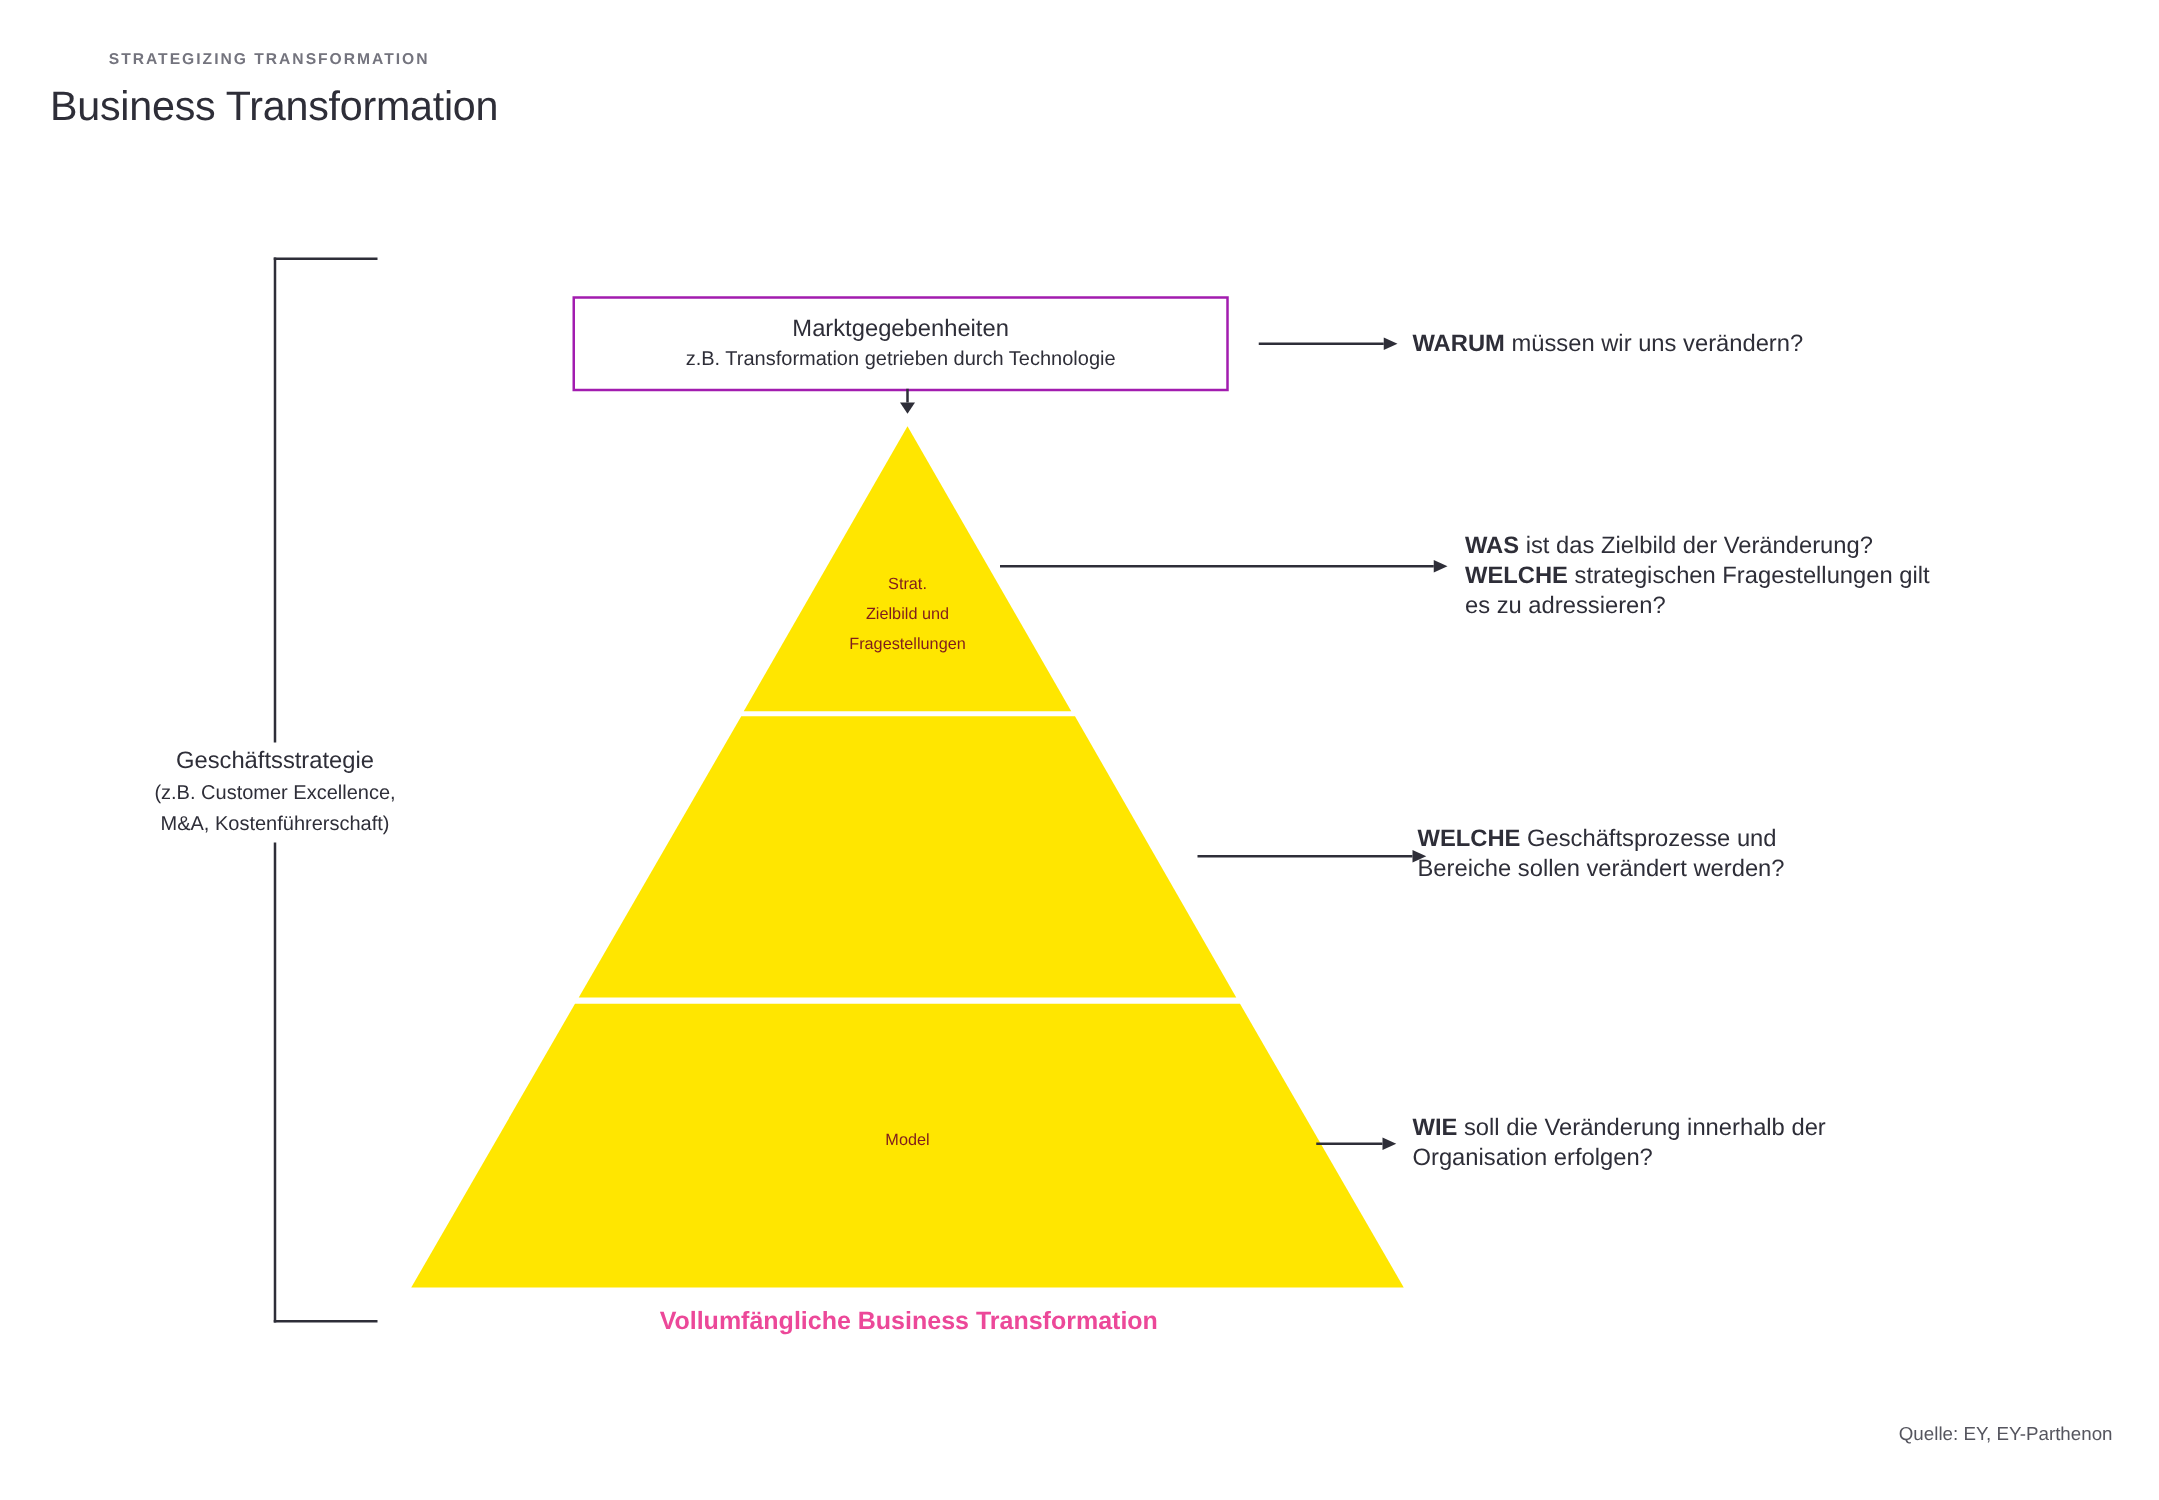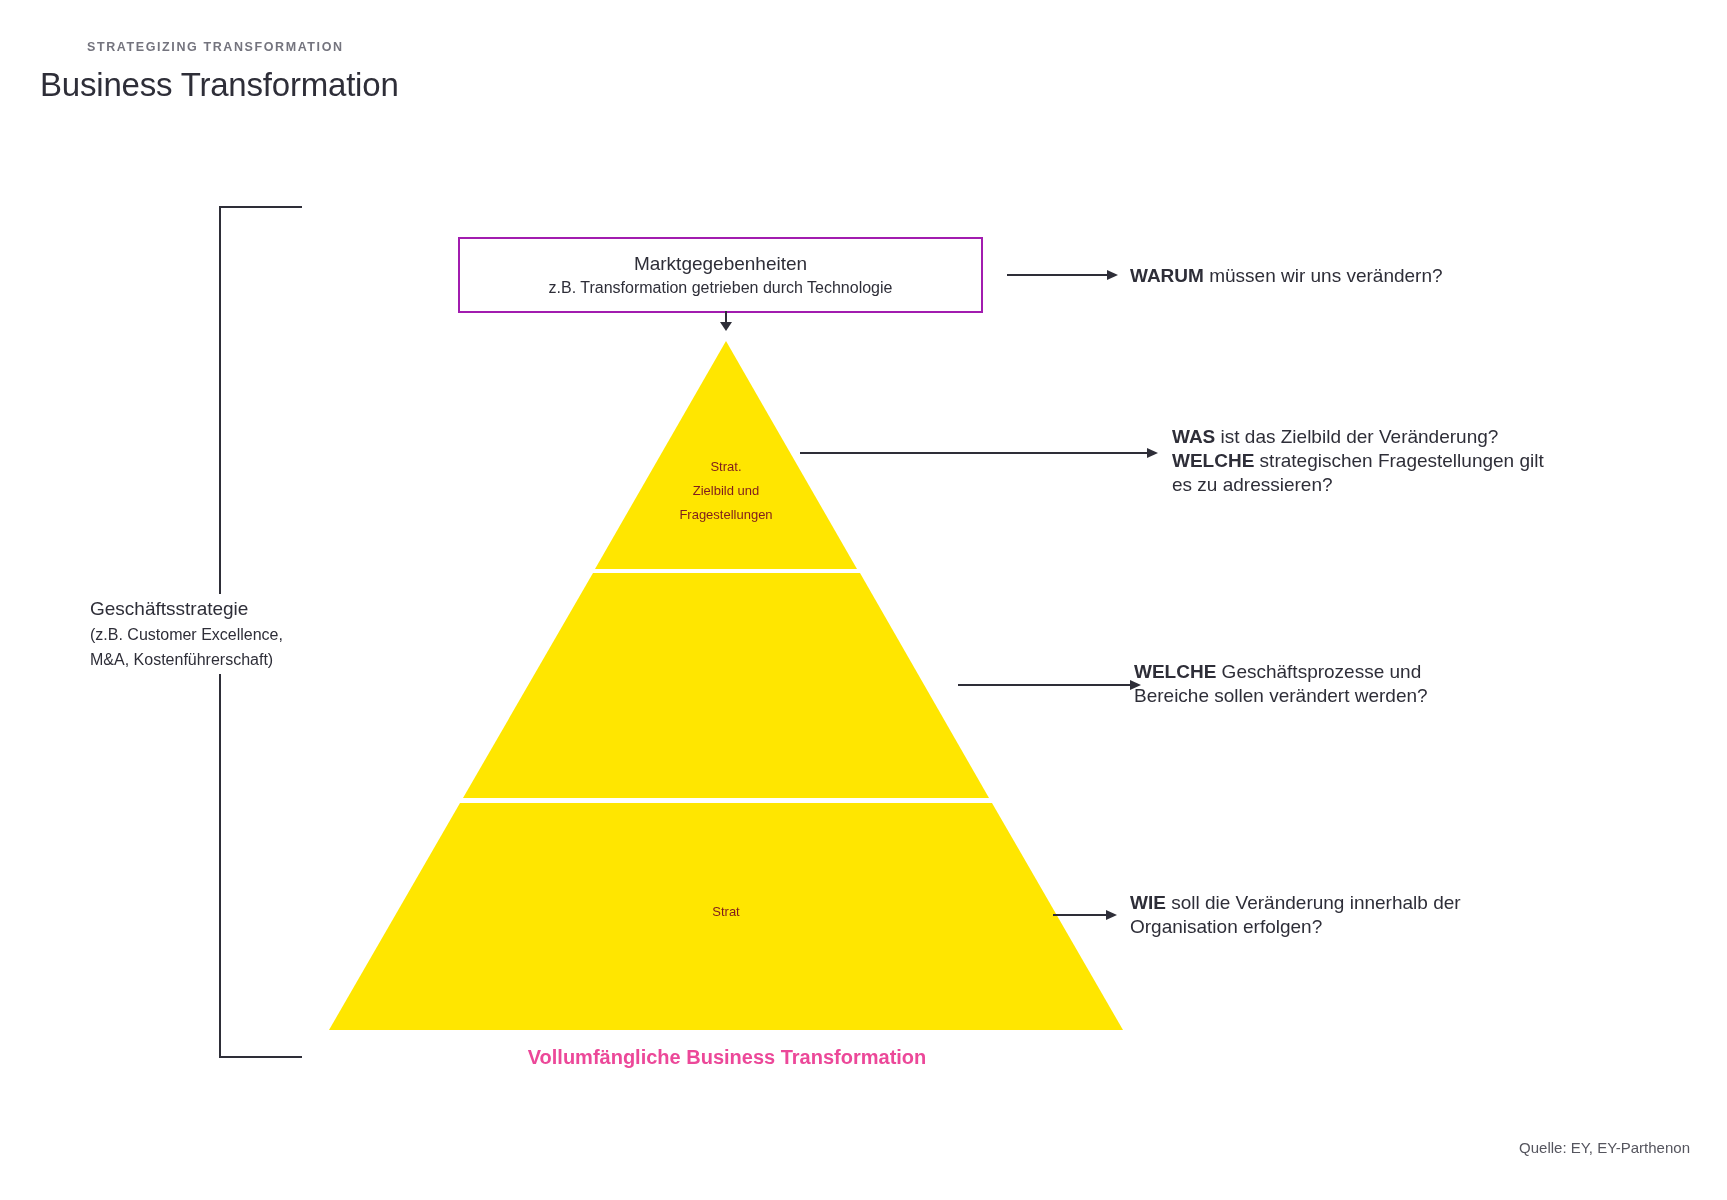--- a/index.html
+++ b/index.html
@@ -20,21 +20,21 @@
   .mb-sub{font-size:16px;line-height:20px;}
   
   .hline{position:absolute;height:2px;background:#2e2e38;}
   .vline{position:absolute;width:2px;background:#2e2e38;}
   .head-right{position:absolute;width:0;height:0;border-top:5px solid transparent;
     border-bottom:5px solid transparent;border-left:11px solid #2e2e38;}
   .head-down{position:absolute;width:0;height:0;border-left:6px solid transparent;
     border-right:6px solid transparent;border-top:9px solid #2e2e38;}
   
   .bracket-label{position:absolute;left:90px;top:594px;width:260px;background:#ffffff;
-    padding:2px 0;}
+    text-align:center;padding:2px 0;}
   .bl-title{font-size:19px;line-height:26px;}
   .bl-sub{font-size:16px;line-height:25px;}
   
   .pyr-svg{position:absolute;left:0;top:0;pointer-events:none;}
   .pyr-label{position:absolute;left:586px;width:280px;text-align:center;
     font-size:13px;line-height:24px;color:#7f1d1d;}
   .caption{position:absolute;left:427px;top:1045px;width:600px;text-align:center;
     font-size:20px;line-height:24px;font-weight:700;color:#ec4899;}
   
   .ann{position:absolute;font-size:19px;line-height:24px;color:#2e2e38;white-space:nowrap;}
@@ -72,21 +72,21 @@
     <polygon points="593,573 860,573 989,798 463,798" fill="#FFE600"></polygon>
     <polygon points="460,803 992,803 1123,1030 329,1030" fill="#FFE600"></polygon>
   </svg>
 
   <div class="pyr-label" style="top:455px;">
     <div>Strat.</div>
     <div>Zielbild und</div>
     <div>Fragestellungen</div>
   </div>
   <div class="pyr-label" style="top:900px;">
-    <div>Strat</div>
+    <div>Model</div>
   </div>
 
   <div class="caption">Vollumfängliche Business Transformation</div>
 
   <div class="hline" style="left:1007px;top:274px;width:100px;"></div>
   <div class="head-right" style="left:1107px;top:270px;"></div>
   <div class="ann" style="left:1130px;top:264px;">
     <div><span class="b">WARUM</span><span> müssen wir uns verändern?</span></div>
   </div>
 

